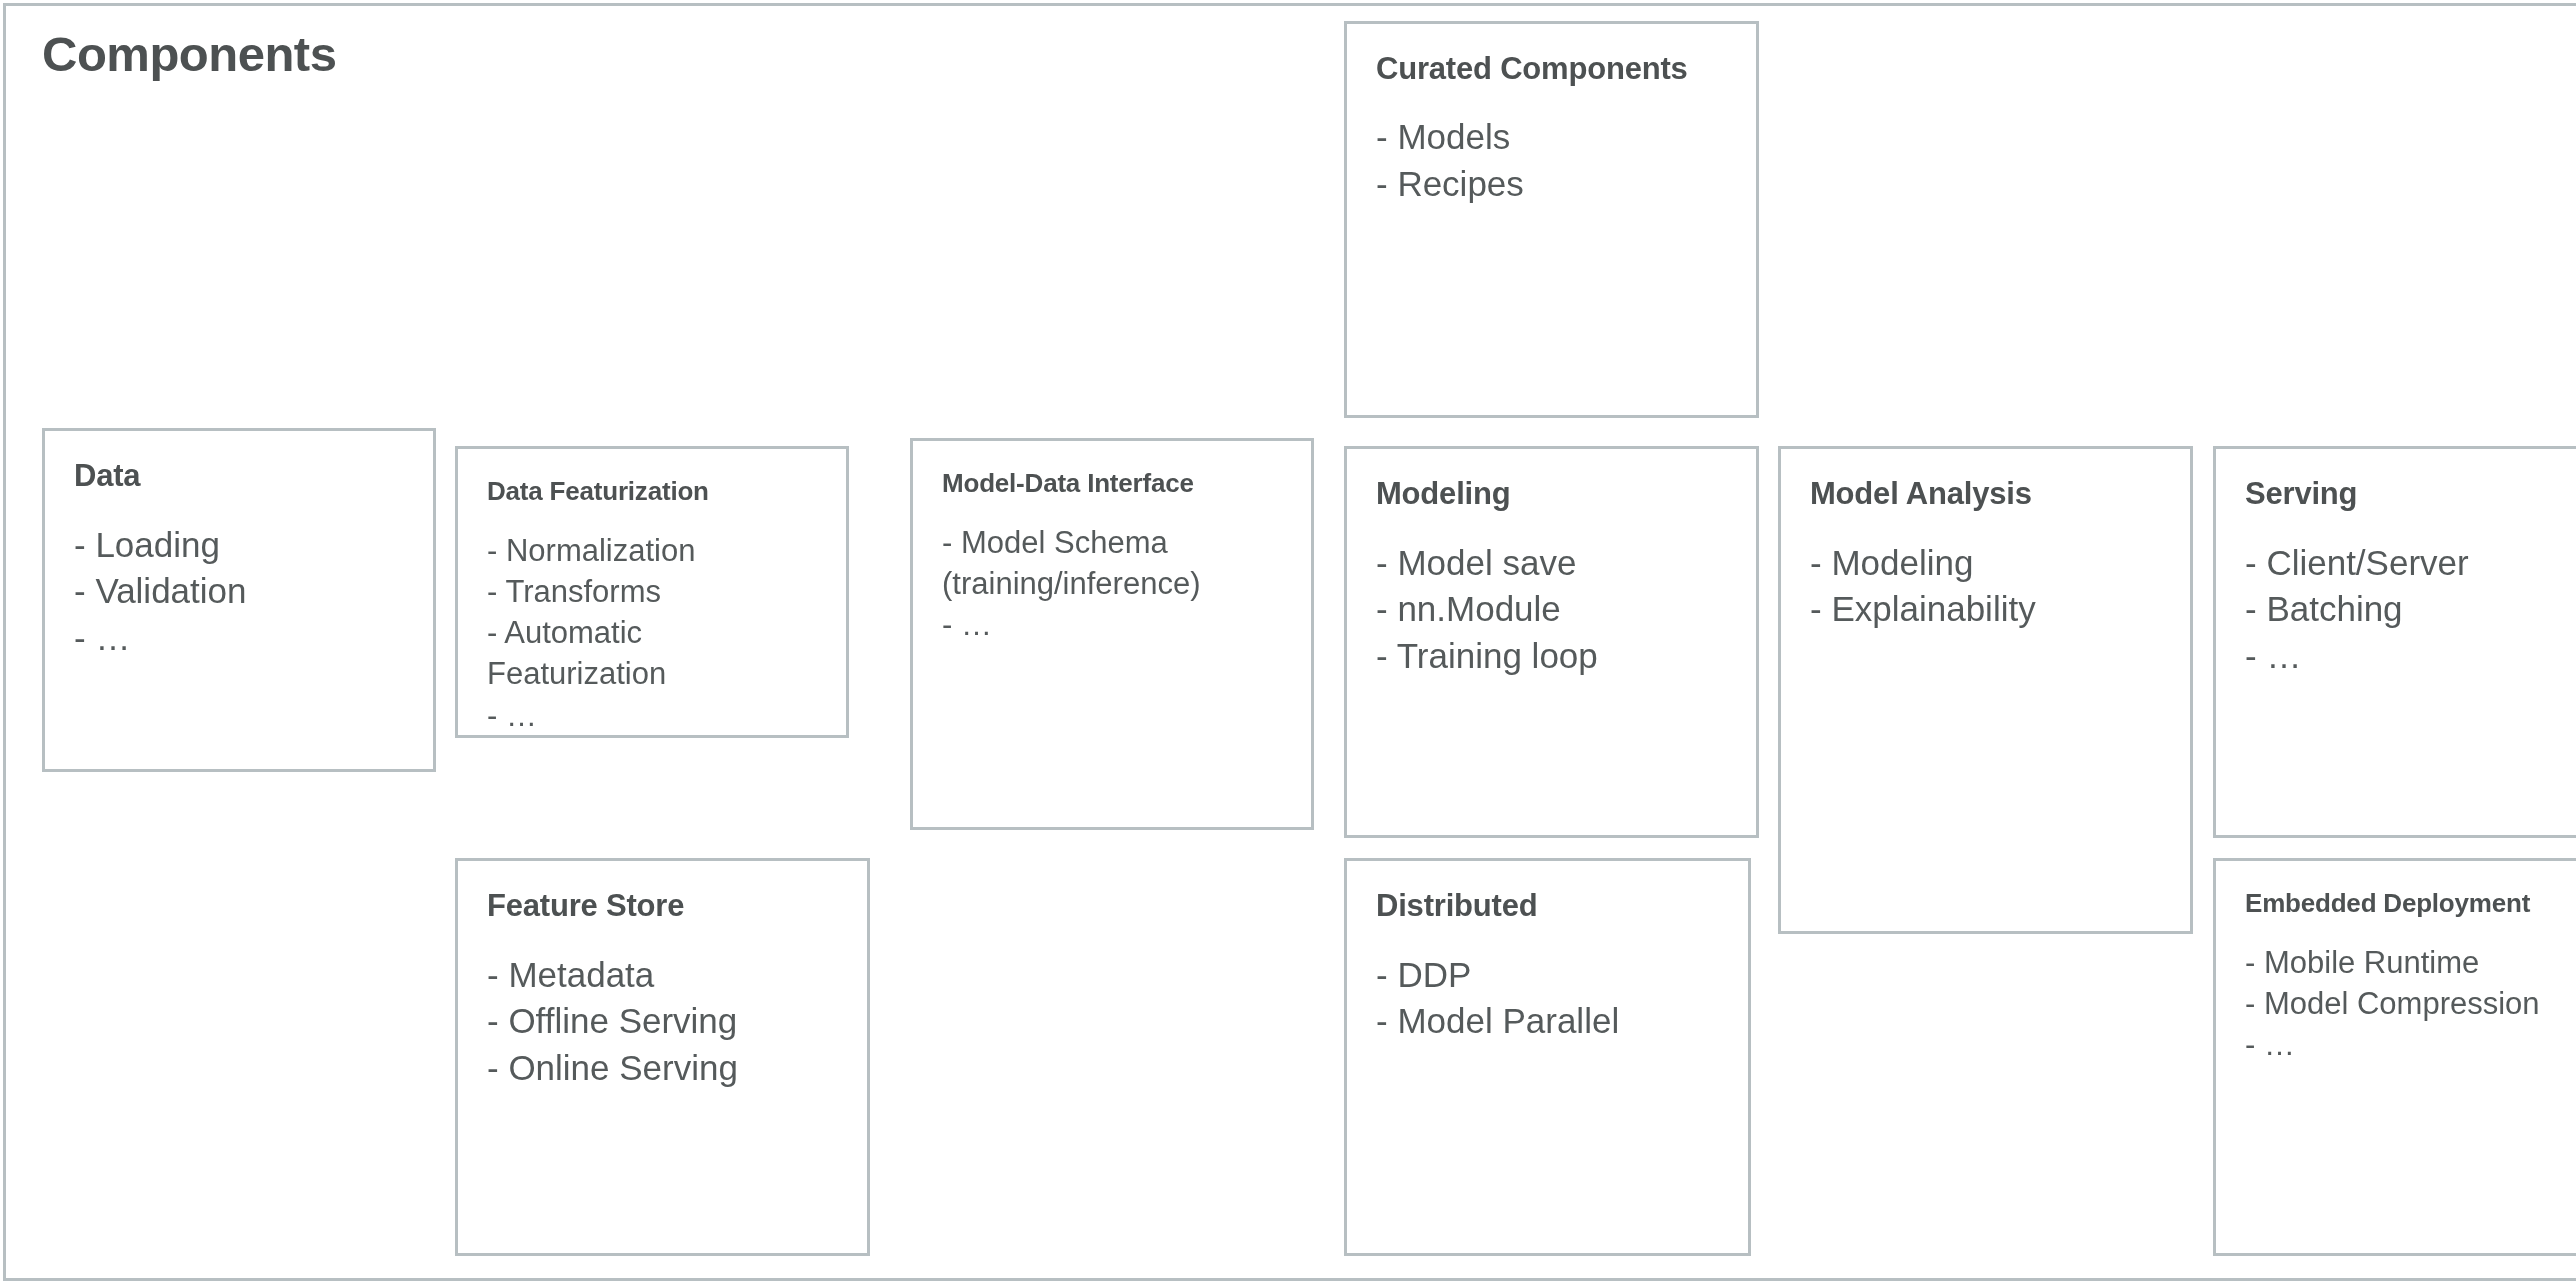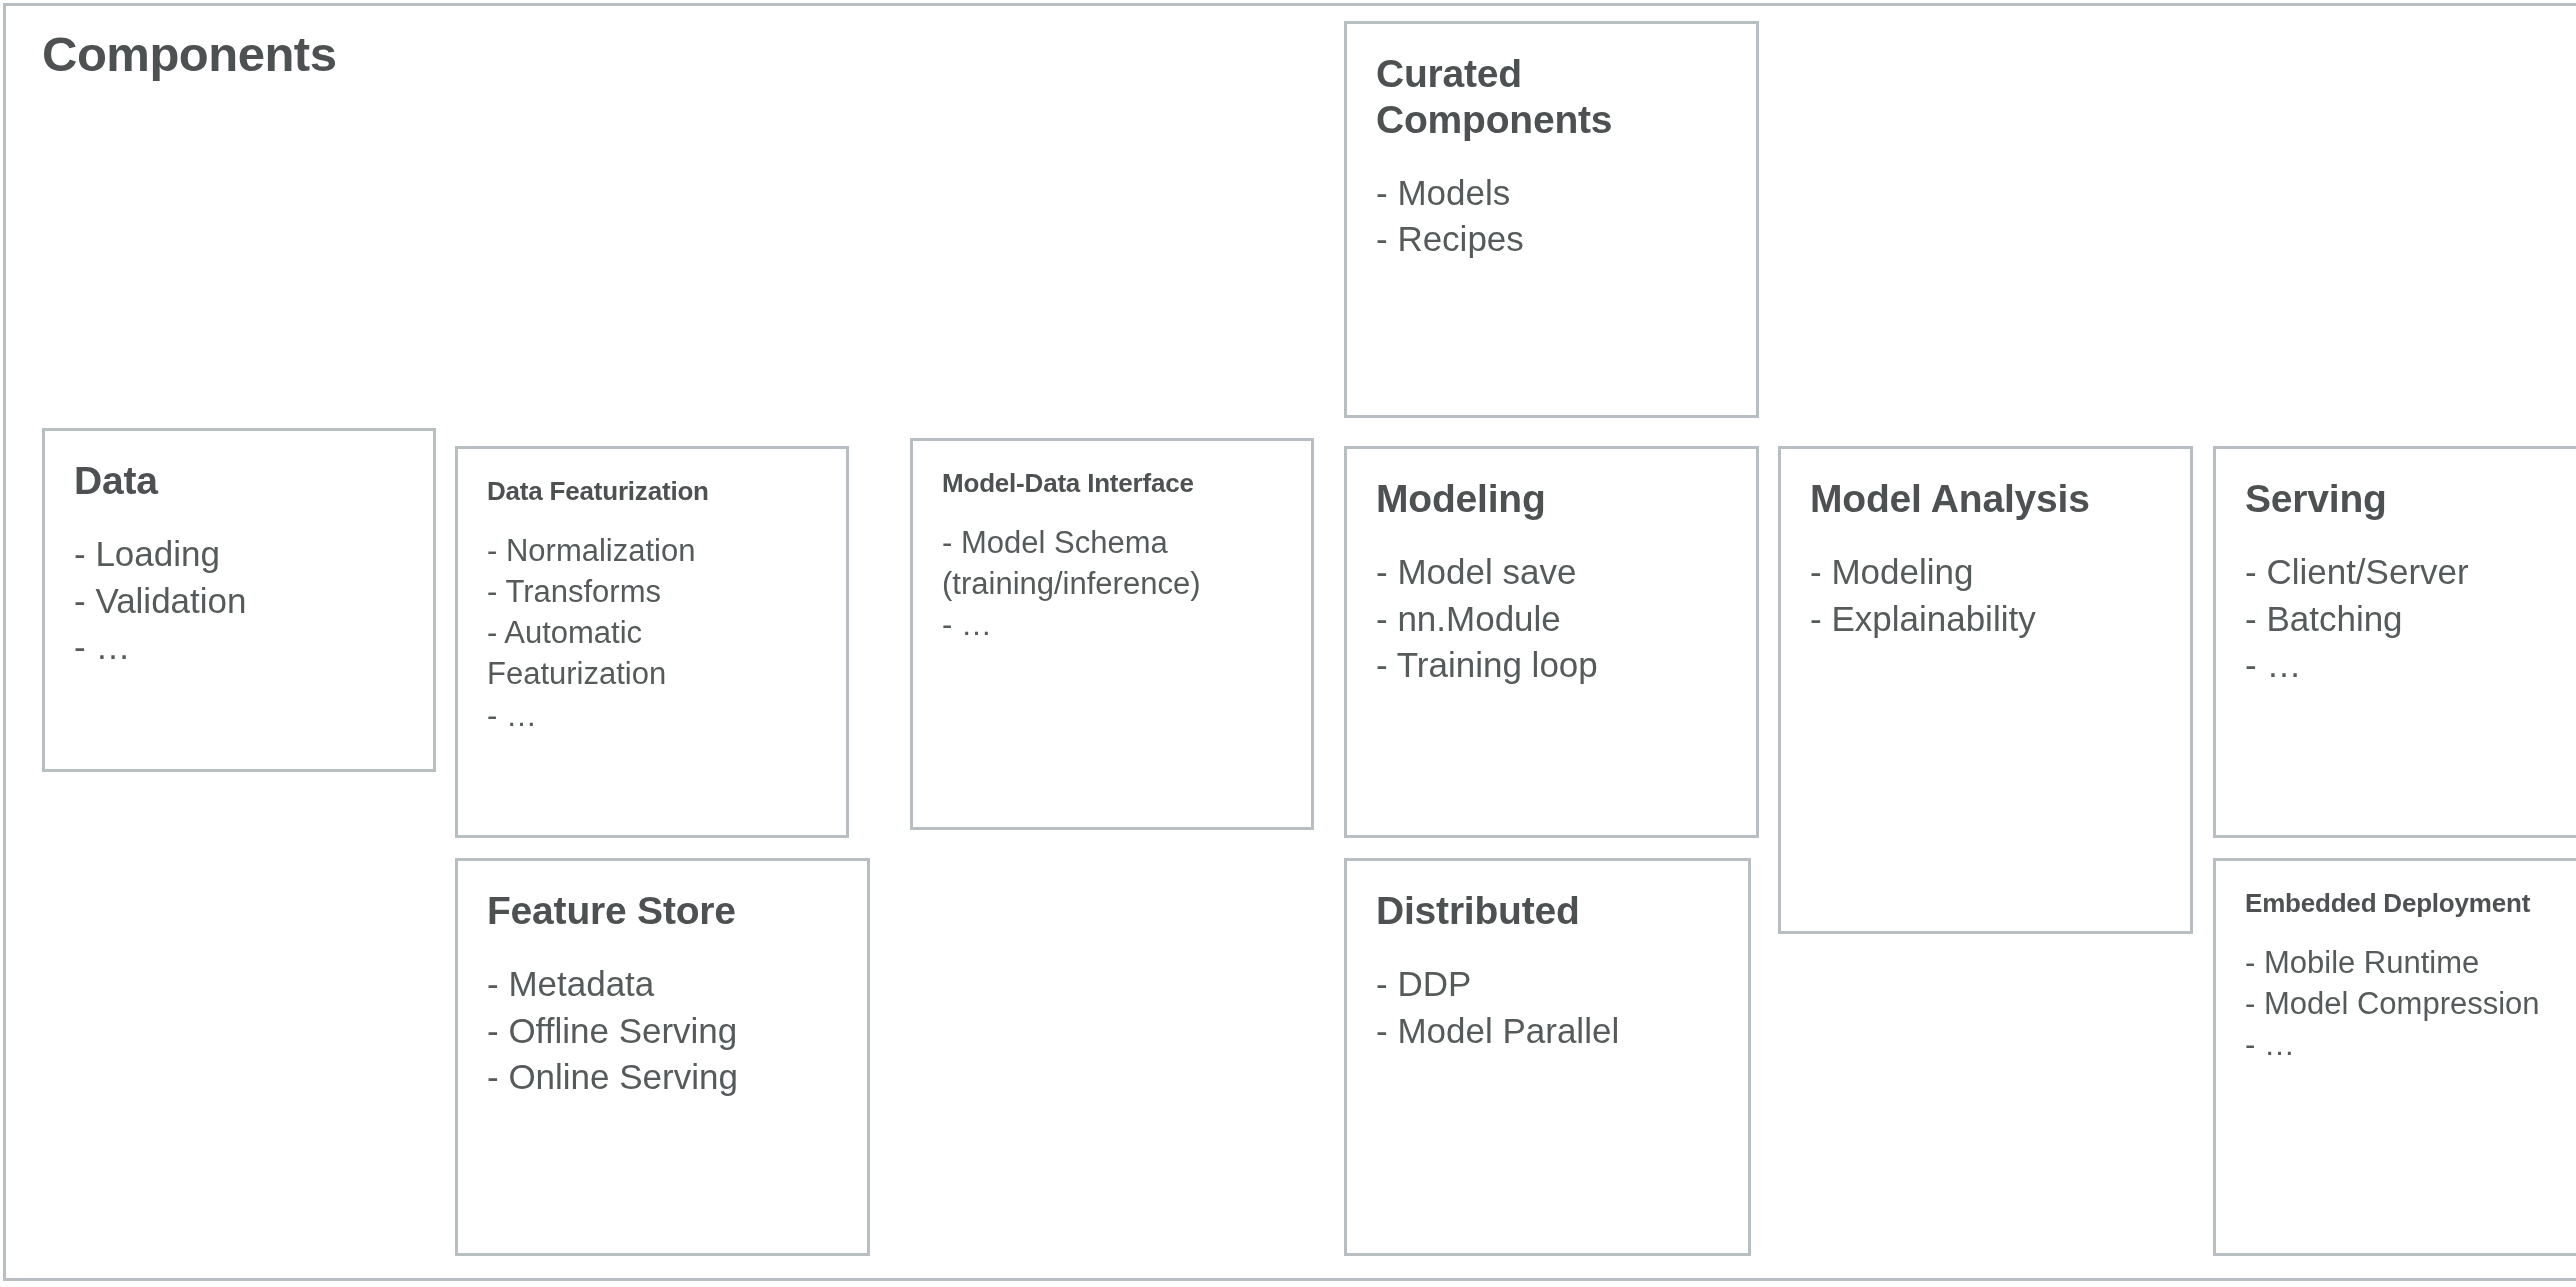--- a/index.html
+++ b/index.html
@@ -79,21 +79,21 @@
     line-height: 1.33;
   }
 
   .card-bullets li {
     margin: 0;
     padding: 0;
     font-weight: 400;
   }
 
   
-  .t-lg .card-title { font-size: 39px; }
+  .t-lg .card-title { font-size: 31px; }
   .t-lg .card-bullets { font-size: 35px; }
   .t-lg .spacer { height: 27px; }
 
   .t-sm .card-title { font-size: 26px; }
   .t-sm .card-bullets { font-size: 31px; }
   .t-sm .spacer { height: 23px; }
 
   .spacer { width: 100%; }
 
   
@@ -101,21 +101,21 @@
   
   
   
   
   
   
 
   #box-curated            { left: 1344px; top: 20.6px;   width: 415px; height: 397px; }
 
   #box-data               { left: 42px;   top: 428px;  width: 394px; height: 344px; }
-  #box-data-featurization { left: 455px;  top: 446px;  width: 394px; height: 392px; }
+  #box-data-featurization { left: 455px;  top: 446px;  width: 394px; height: 292px; }
   #box-model-data         { left: 910px; top: 438px;  width: 404px; height: 392px; }
   #box-modeling           { left: 1344px; top: 446px;  width: 415px; height: 392px; }
   #box-model-analysis     { left: 1778px; top: 446px;  width: 415px; height: 488px; }
   #box-serving            { left: 2213px; top: 446px;  width: 407px; height: 392px; }
 
   #box-feature-store      { left: 455px;  top: 858px; width: 415px; height: 398px; text-decoration: underline; }
   #box-distributed        { left: 1344px; top: 858px; width: 407px; height: 398px; }
   #box-embedded           { left: 2213px; top: 858px; width: 407px; height: 398px; }
 </style>
 </head>

